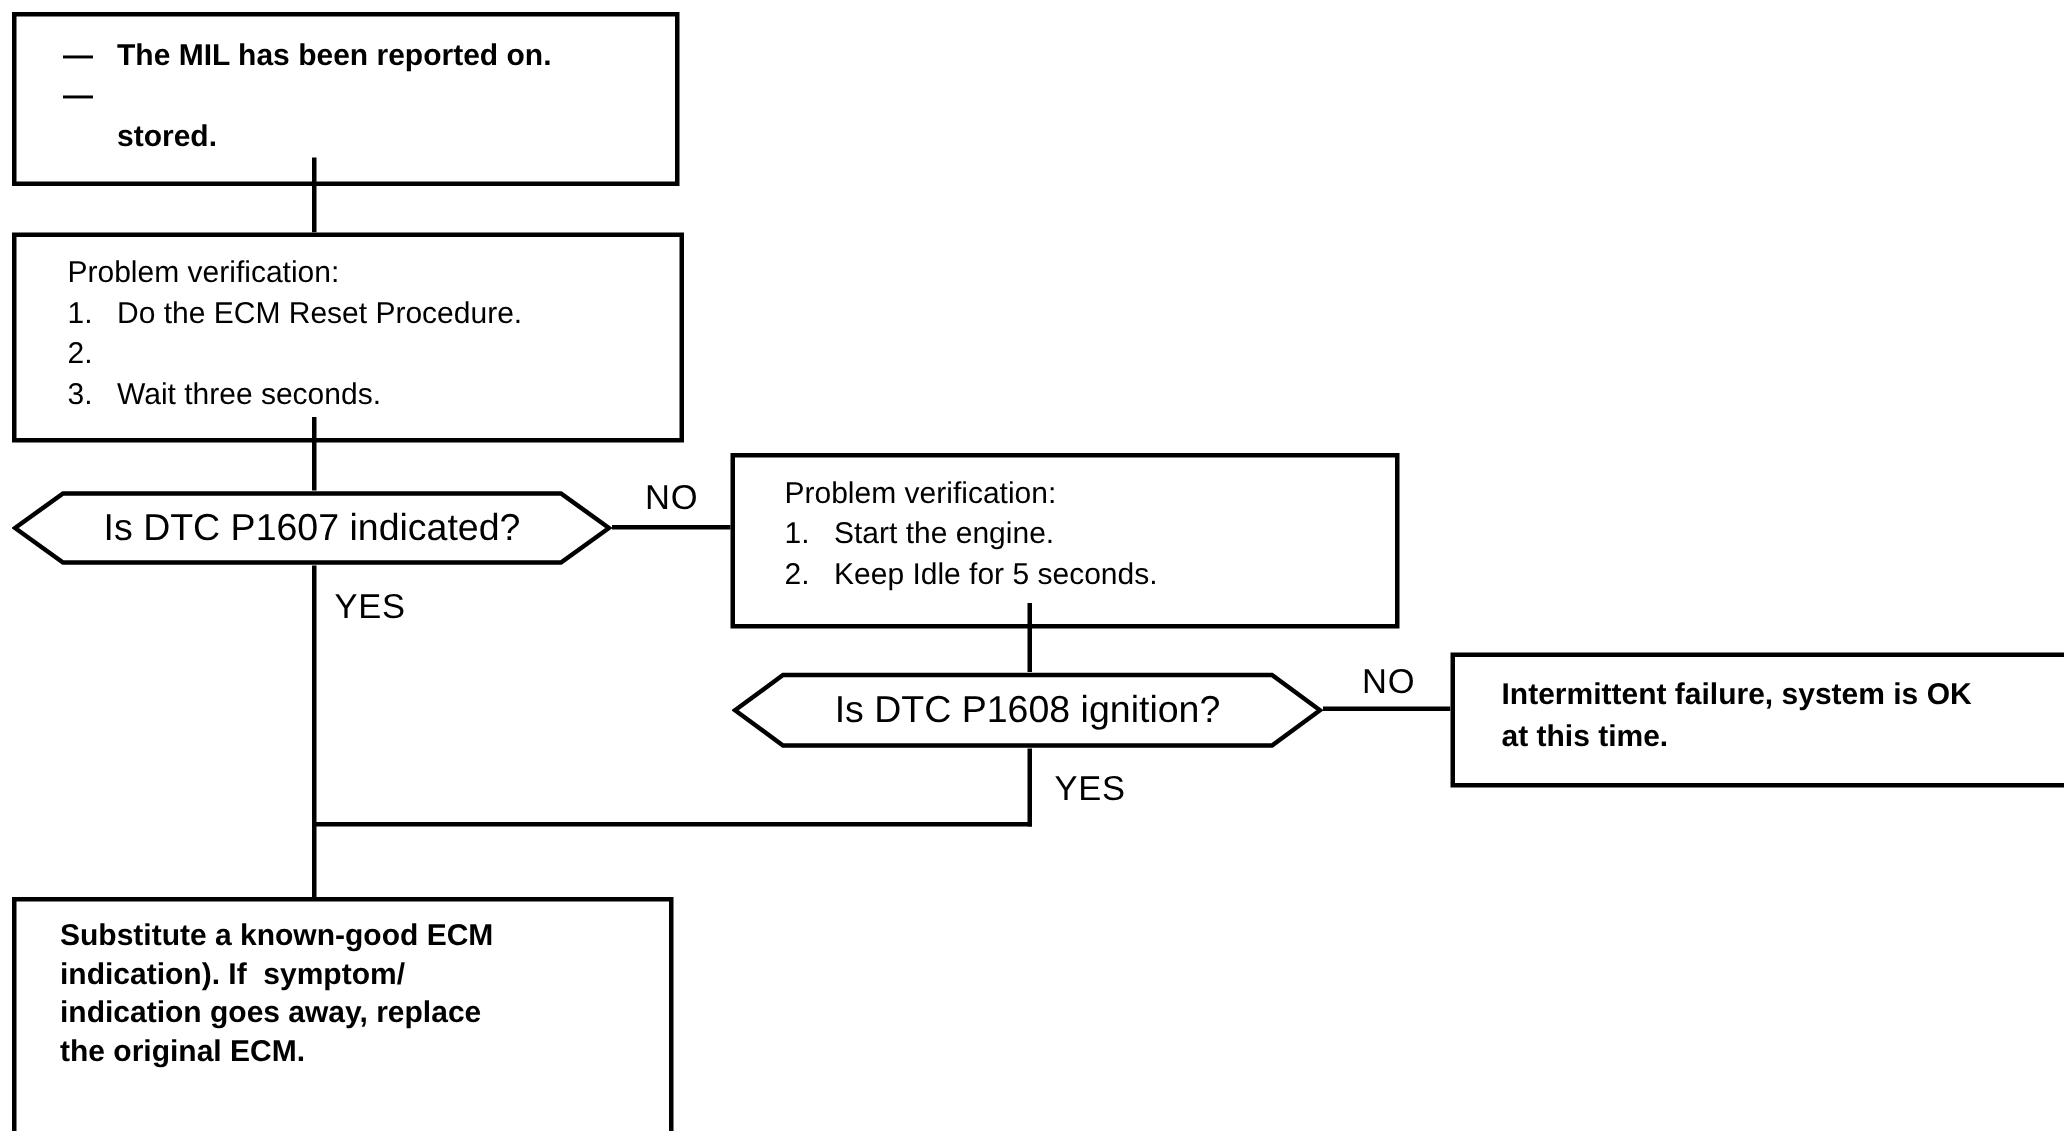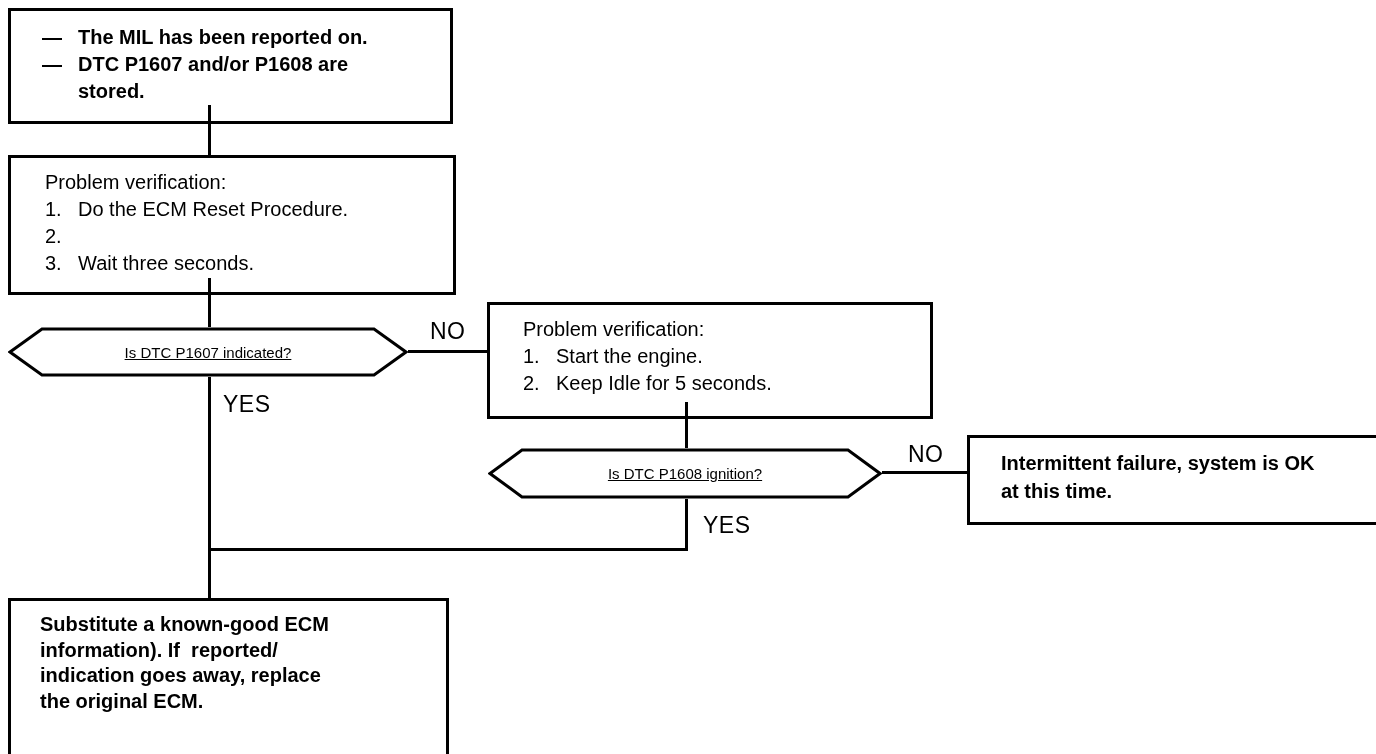--- a/index.html
+++ b/index.html
@@ -9,21 +9,21 @@
     font-family: "Liberation Sans", sans-serif;
   }
   .pbox { position: absolute; border: 3px solid #000; background: #fff; }
   .line { position: absolute; background: #000; }
   .edge-label { position: absolute; font-weight: normal; font-size: 23px; line-height: 1; letter-spacing: 0.5px; }
   .hexwrap { position: absolute; }
   .hexwrap svg { display: block; position: absolute; left: 0; top: 0; }
   .hex-text {
     position: absolute; left: 0; top: 0; right: 0; bottom: 0;
     display: flex; align-items: center; justify-content: center;
-    font-size: 15px; white-space: pre; text-decoration: underline;
+    font-size: 25px; white-space: pre;
   }
   .row { display: flex; }
   .bullet { display: inline-block; width: 36px; flex: none; }
   .num { display: inline-block; width: 33px; flex: none; }
   .heading { font-weight: normal; }
   .prewrap { white-space: pre; }
 
   #box-mil { left: 8px; top: 8px; width: 402px; height: 97px; padding: 13px 6px 0 31px; font-weight: bold; font-size: 20px; line-height: 27px; }
   #box-verify1 { left: 8px; top: 155px; width: 402px; height: 123px; padding: 11px 6px 0 34px; font-size: 20px; line-height: 27px; }
   #box-verify2 { left: 487px; top: 302px; width: 401px; height: 100px; padding: 11px 6px 0 33px; font-size: 20px; line-height: 27px; }
@@ -52,21 +52,20 @@
 
 <div class="canvas">
 
   <div class="pbox" id="box-mil">
     <div class="row">
       <span class="bullet">—</span>
       <span class="prewrap">The MIL has been reported on.</span>
     </div>
     <div class="row">
       <span class="bullet">—</span>
-      <span class="prewrap">DTC P1607 and/or P1608 are</span>
     </div>
     <div class="row">
       <span class="bullet"></span>
       <span class="prewrap">stored.</span>
     </div>
   </div>
 
   <div class="line" id="conn-a-b"></div>
 
   <div class="pbox" id="box-verify1">
@@ -125,18 +124,18 @@
   <div class="line" id="conn-yes2"></div>
   <div class="line" id="conn-join"></div>
 
   <div class="pbox" id="box-intermittent">
     <div class="prewrap">Intermittent failure, system is OK</div>
     <div class="prewrap">at this time.</div>
   </div>
 
   <div class="pbox" id="box-substitute">
     <div class="prewrap">Substitute a known-good ECM</div>
-    <div class="prewrap">information). If  reported/</div>
+    <div class="prewrap">indication). If  symptom/</div>
     <div class="prewrap">indication goes away, replace</div>
     <div class="prewrap">the original ECM.</div>
   </div>
 
 </div>
 
 </body></html>

